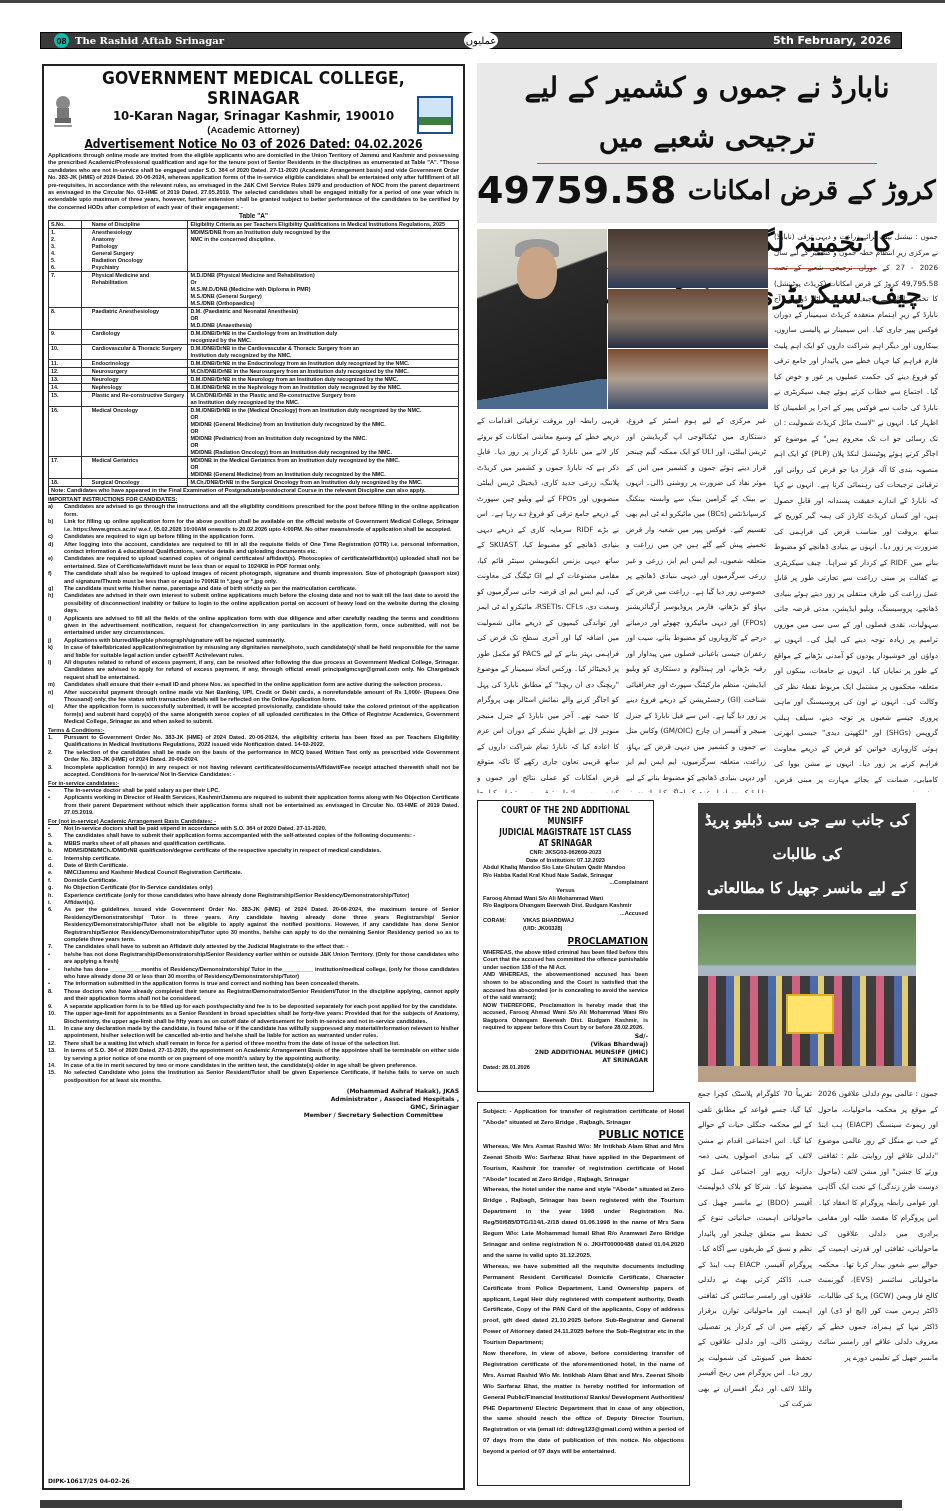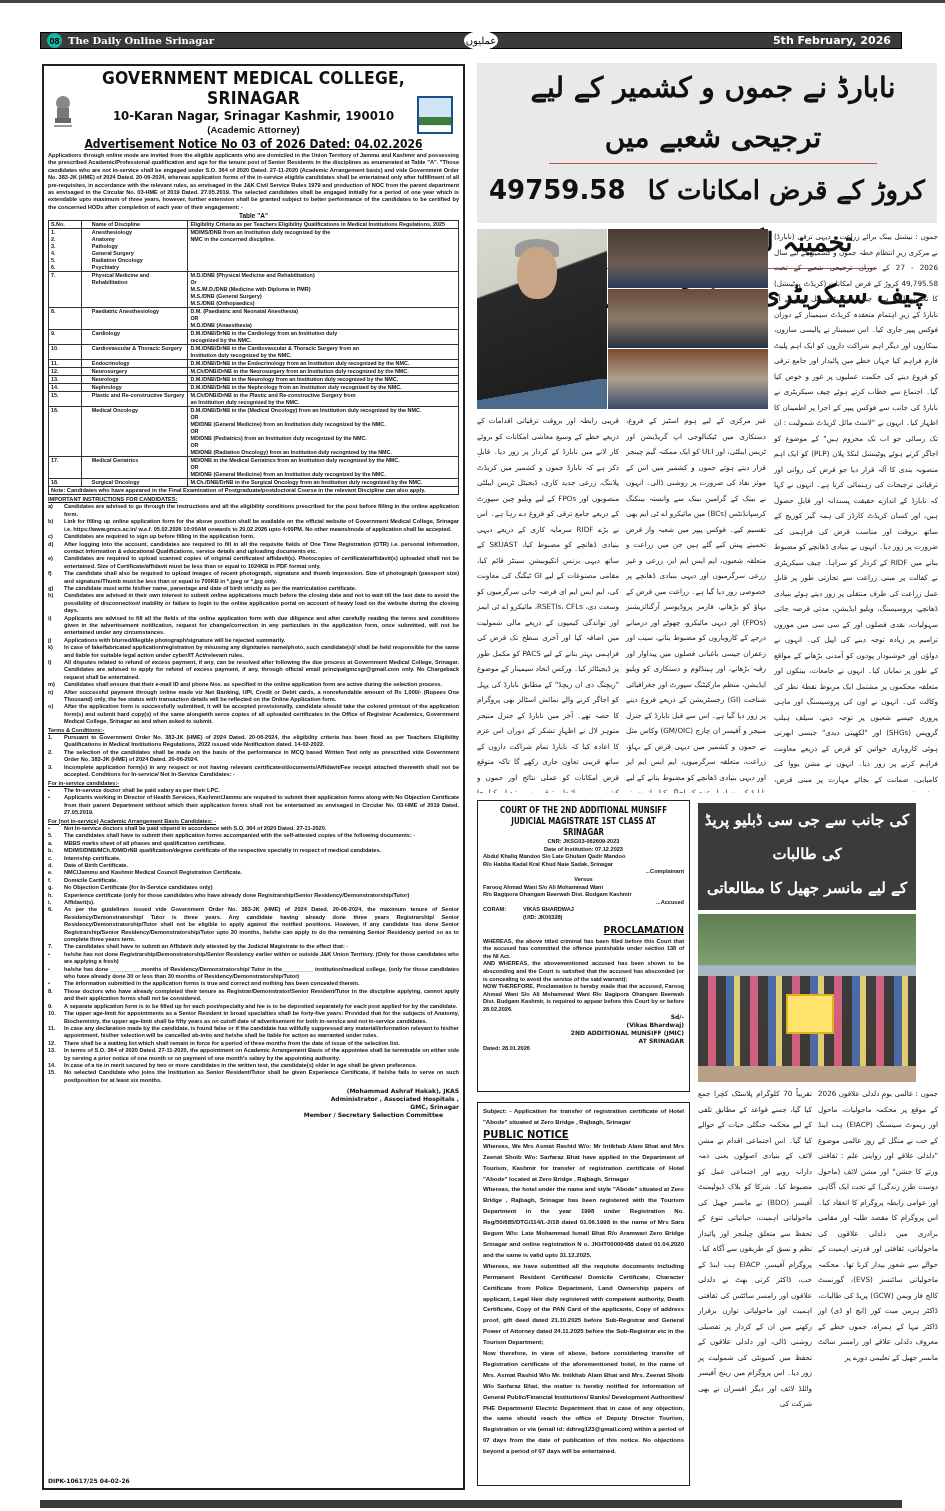--- a/index.html
+++ b/index.html
@@ -1,19 +1,19 @@
 <!DOCTYPE html>
 <html><head>
 <meta charset="utf-8">
 <style>
   * { box-sizing: border-box; margin: 0; padding: 0; }
   body { width: 945px; height: 1511px; background: #fff; font-family: "Liberation Sans", sans-serif; color: #111; position: relative; overflow: hidden; }
   .topline { position: absolute; left: 0; top: 0; width: 945px; height: 3px; background: #444; }
   .masthead { position: absolute; left: 40px; top: 32px; width: 862px; height: 17px; background: #3a3a3a; border: 1px solid #000; color: #fff; display: flex; align-items: center; }
-  .masthead .pg { width: 15px; height: 15px; border-radius: 50%; background: #14b8a6; color: #000; font-size: 9px; font-weight: bold; display: flex; align-items: center; justify-content: center; margin-left: 6px; }
+  .masthead .pg { width: 15px; height: 15px; border-radius: 50%; background: #14b8a6; color: #000; font-size: 9px; font-weight: bold; display: flex; align-items: center; justify-content: center; margin-left: 13px; }
   .masthead .name { font-family: "DejaVu Serif", serif; font-weight: bold; font-size: 10px; margin-left: 6px; }
   .masthead .logo { position: absolute; left: 423px; top: -2px; width: 34px; height: 19px; border-radius: 50%; background: #fff; color: #000; font-size: 10px; display: flex; align-items: center; justify-content: center; }
   .masthead .date { position: absolute; right: 10px; font-weight: bold; font-size: 11px; font-family: "DejaVu Sans", sans-serif; }
 
   
   .gmc { position: absolute; left: 42px; top: 64px; width: 423px; height: 1426px; border: 2px solid #222; padding: 2px 4px; font-family: "Liberation Sans", sans-serif; font-size: 5.6px; line-height: 7.4px; }
   .gmc h1 { font-family: "DejaVu Sans", sans-serif; font-size: 17px; font-weight: bold; text-align: center; letter-spacing: 0.2px; line-height: 20px; transform: scaleX(0.92); }
   .gmc .addr { font-size: 13px; font-weight: bold; text-align: center; line-height: 16px; font-family: "DejaVu Sans", sans-serif; transform: scaleX(0.9); }
   .gmc .sec { font-size: 9.5px; font-weight: bold; text-align: center; line-height: 12px; }
   .gmc .notice { font-size: 12px; font-weight: bold; text-align: center; text-decoration: underline; line-height: 16px; font-family: "DejaVu Sans", sans-serif; transform: scaleX(0.9); }
@@ -27,67 +27,67 @@
   .note { font-weight: bold; border: 0.8px solid #333; border-top: none; padding: 0 2px; }
   .hd { font-weight: bold; text-decoration: underline; margin-top: 1px; }
   .li { display: flex; font-weight: bold; }
   .li .k { width: 16px; flex: none; }
   .li .v { flex: 1; text-align: justify; }
   .sign { text-align: right; font-family: "DejaVu Sans", sans-serif; font-weight: bold; font-size: 6px; line-height: 8px; margin-top: 3px; }
   .dipk { position: absolute; left: 4px; bottom: 4px; font-family: "DejaVu Sans", sans-serif; font-weight: bold; font-size: 6px; }
   .sign .last { margin-right: 16px; }
 
   
-  .headline { position: absolute; left: 477px; top: 63px; width: 460px; height: 160px; background: #e9e9e9; direction: rtl; text-align: center; font-family: "DejaVu Serif", serif; font-weight: bold; padding-left: 12px; }
+  .headline { position: absolute; left: 477px; top: 63px; width: 460px; height: 160px; background: #e9e9e9; direction: rtl; text-align: center; font-family: "DejaVu Serif", serif; font-weight: bold; }
   .headline .l1 { font-size: 28px; line-height: 50px; }
   .headline .l2 { font-size: 26px; line-height: 52px; display: flex; justify-content: center; gap: 10px; }
-  .headline .l2 .num { font-family: "DejaVu Sans", sans-serif; font-size: 26px; direction: ltr; }
+  .headline .l2 .num { font-family: "DejaVu Sans", sans-serif; font-size: 38px; direction: ltr; }
   .headline .l3 { font-size: 26px; line-height: 50px; }
   .headline .rule { height: 1px; background: #c0504d; margin: 0 60px; }
 
   .photo { position: absolute; background: #3b3b3b; overflow: hidden; }
   .photo1 { left: 477px; top: 229px; width: 130px; height: 180px; background: linear-gradient(160deg, #d9d9d0 0%, #cfcfc5 30%, #2a2a2a 31%, #1a1a1a 100%); }
   .photo1 .face { position: absolute; left: 40px; top: 18px; width: 40px; height: 52px; border-radius: 45%; background: #c9a487; }
   .photo1 .hair { position: absolute; left: 38px; top: 10px; width: 44px; height: 18px; border-radius: 50% 50% 10% 10%; background: #9a9a9a; }
   .photo1 .pod { position: absolute; left: 0; bottom: 0; width: 130px; height: 30px; background: linear-gradient(170deg, transparent 40%, #4b6a8c 41%); }
   .photo2 { left: 608px; top: 229px; width: 160px; height: 59px; background: linear-gradient(#4a3a30, #6b5d55 60%, #2c3b5a); }
   .photo3 { left: 608px; top: 289px; width: 160px; height: 59px; background: linear-gradient(#6a4b38, #8a7a6a 50%, #2a3044); }
   .photo4 { left: 608px; top: 349px; width: 160px; height: 60px; background: linear-gradient(#7a4b30, #b0a090 50%, #3a4a6a); }
 
   .urdu { position: absolute; direction: rtl; text-align: justify; font-family: "DejaVu Sans", sans-serif; font-size: 7.2px; line-height: 15.5px; color: #222; overflow: hidden; }
 
   
-  .court { position: absolute; left: 477px; top: 800px; width: 213px; height: 292px; border: 1.5px solid #222; padding: 4px 5px; font-size: 5.6px; line-height: 7.6px; font-weight: bold; }
+  .court { position: absolute; left: 477px; top: 800px; width: 177px; height: 292px; border: 1.5px solid #222; padding: 4px 5px; font-size: 5.6px; line-height: 7.6px; font-weight: bold; }
   .court .t { font-family: "DejaVu Sans", sans-serif; font-size: 8.2px; line-height: 11px; text-align: center; transform: scaleX(0.86); }
   .court .c { text-align: center; }
   .court .r { text-align: right; }
   .court .pt { font-family: "DejaVu Sans", sans-serif; text-align: right; font-size: 9px; line-height: 12px; text-decoration: underline; margin: 2px 0; }
   .court p { text-align: justify; }
   .court .s { text-align: right; font-family: "DejaVu Sans", sans-serif; font-size: 6px; line-height: 8px; }
 
   .pubn { position: absolute; left: 477px; top: 1102px; width: 213px; height: 384px; border: 1.5px solid #222; padding: 3px 5px; font-size: 6px; line-height: 10.9px; font-weight: bold; }
-  .pubn .pt { font-family: "DejaVu Sans", sans-serif; text-align: left; font-size: 10px; line-height: 13px; text-decoration: underline; }
+  .pubn .pt { font-family: "DejaVu Sans", sans-serif; text-align: right; font-size: 10px; line-height: 13px; text-decoration: underline; }
   .pubn p { text-align: justify; }
 
   .eiacp { position: absolute; left: 698px; top: 803px; width: 218px; height: 107px; background: #3b3b3b; color: #fff; direction: rtl; text-align: center; font-family: "DejaVu Serif", serif; font-weight: bold; font-size: 15px; line-height: 34px; }
   .eiacp .tag { font-family: "DejaVu Sans", sans-serif; direction: ltr; display: inline-block; }
   .photo5 { left: 698px; top: 914px; width: 218px; height: 168px; background: linear-gradient(#5f7f52 0%, #7ea06e 30%, #a6b8c8 31%, #c0a890 65%, #b89e84 100%); }
   .photo5 .banner { position: absolute; left: 88px; top: 80px; width: 48px; height: 40px; background: #ffe36a; border: 2px solid #e0b020; }
   .photo5 .ppl { position: absolute; left: 0; top: 62px; width: 218px; height: 90px; background: repeating-linear-gradient(90deg, #2b2b2b 0 10px, #d4537a 10px 18px, #262626 18px 28px, #3a5fa6 28px 36px, #e6d36a 36px 42px); opacity: 0.85; }
 
   .bottomline { position: absolute; left: 40px; top: 1500px; width: 862px; height: 8px; background: #3a3a3a; }
 </style>
 </head>
 <body>
 
 <div class="topline"></div>
 
 <div class="masthead">
   <span class="pg">08</span>
-  <span class="name">The Daily Online Srinagar</span>
+  <span class="name">The Rashid Aftab Srinagar</span>
   <span class="logo">عملیوں</span>
   <span class="date">5th February, 2026</span>
 </div>
 
 <div class="gmc">
   <svg class="emblem" viewBox="0 0 26 38">
     <ellipse cx="13" cy="9" rx="7" ry="7" fill="#888"></ellipse>
     <rect x="7" y="14" width="12" height="10" fill="#777"></rect>
     <rect x="5" y="24" width="16" height="5" fill="#666"></rect>
     <rect x="4" y="31" width="18" height="2" fill="#999"></rect>

